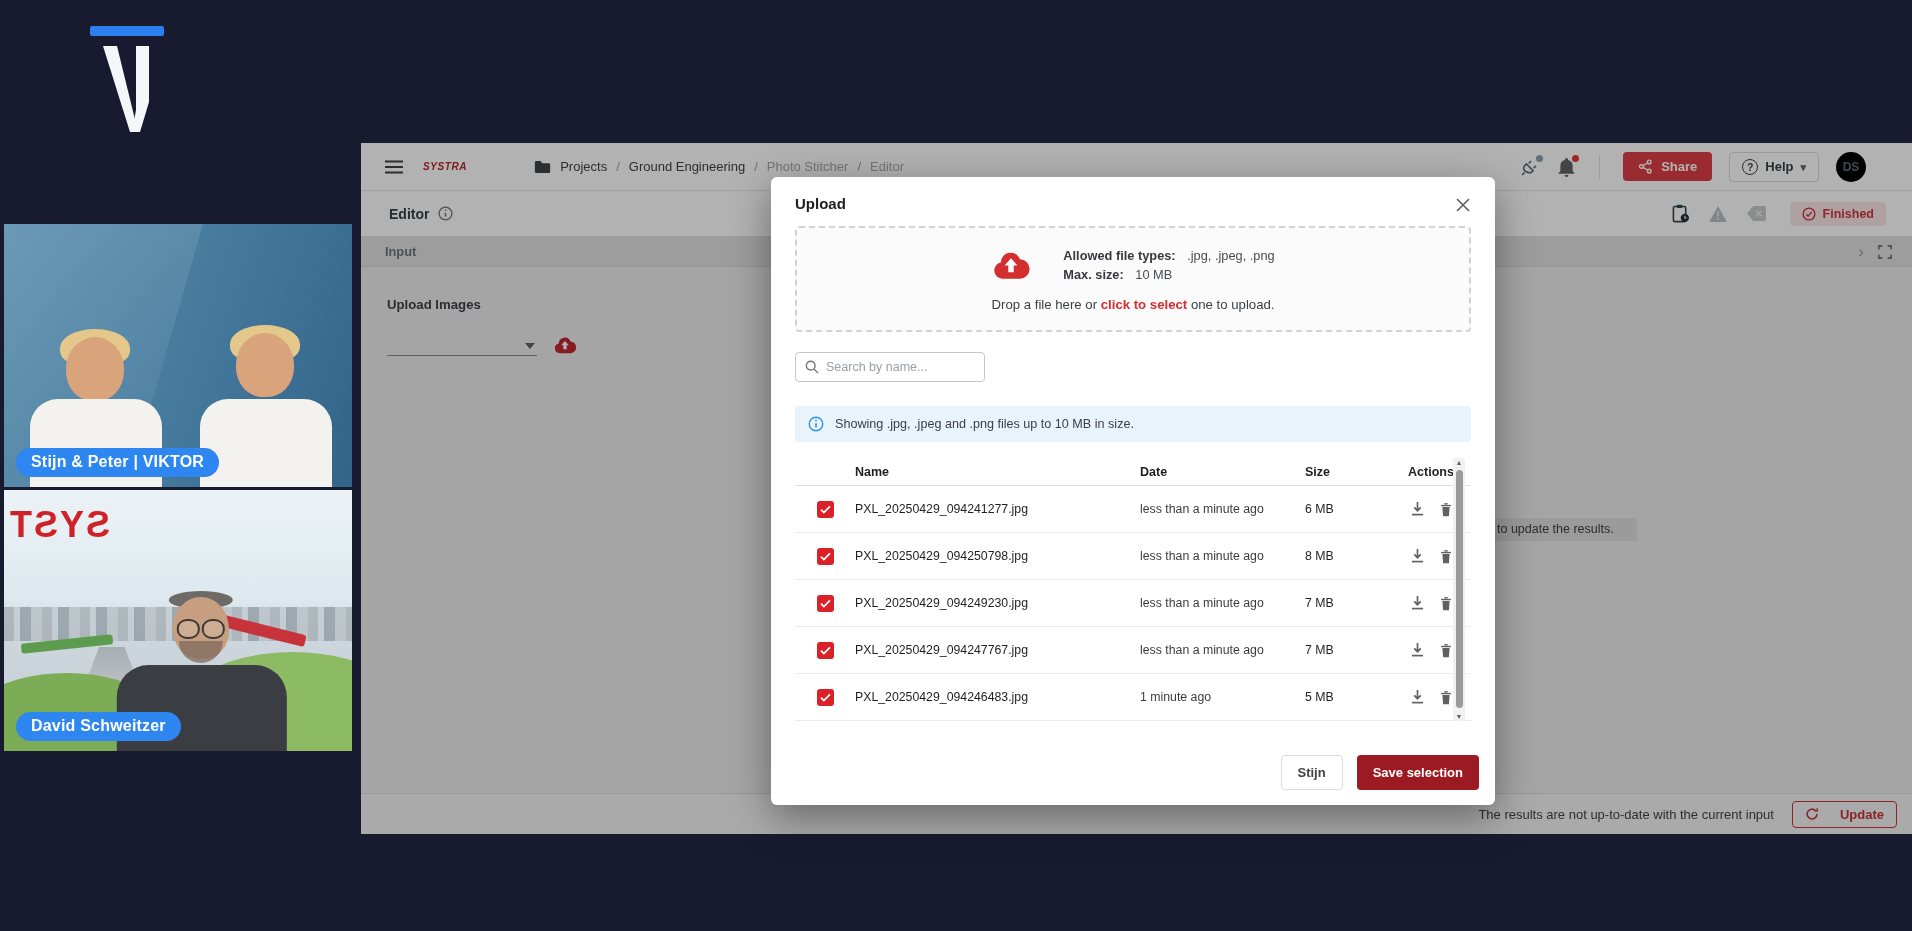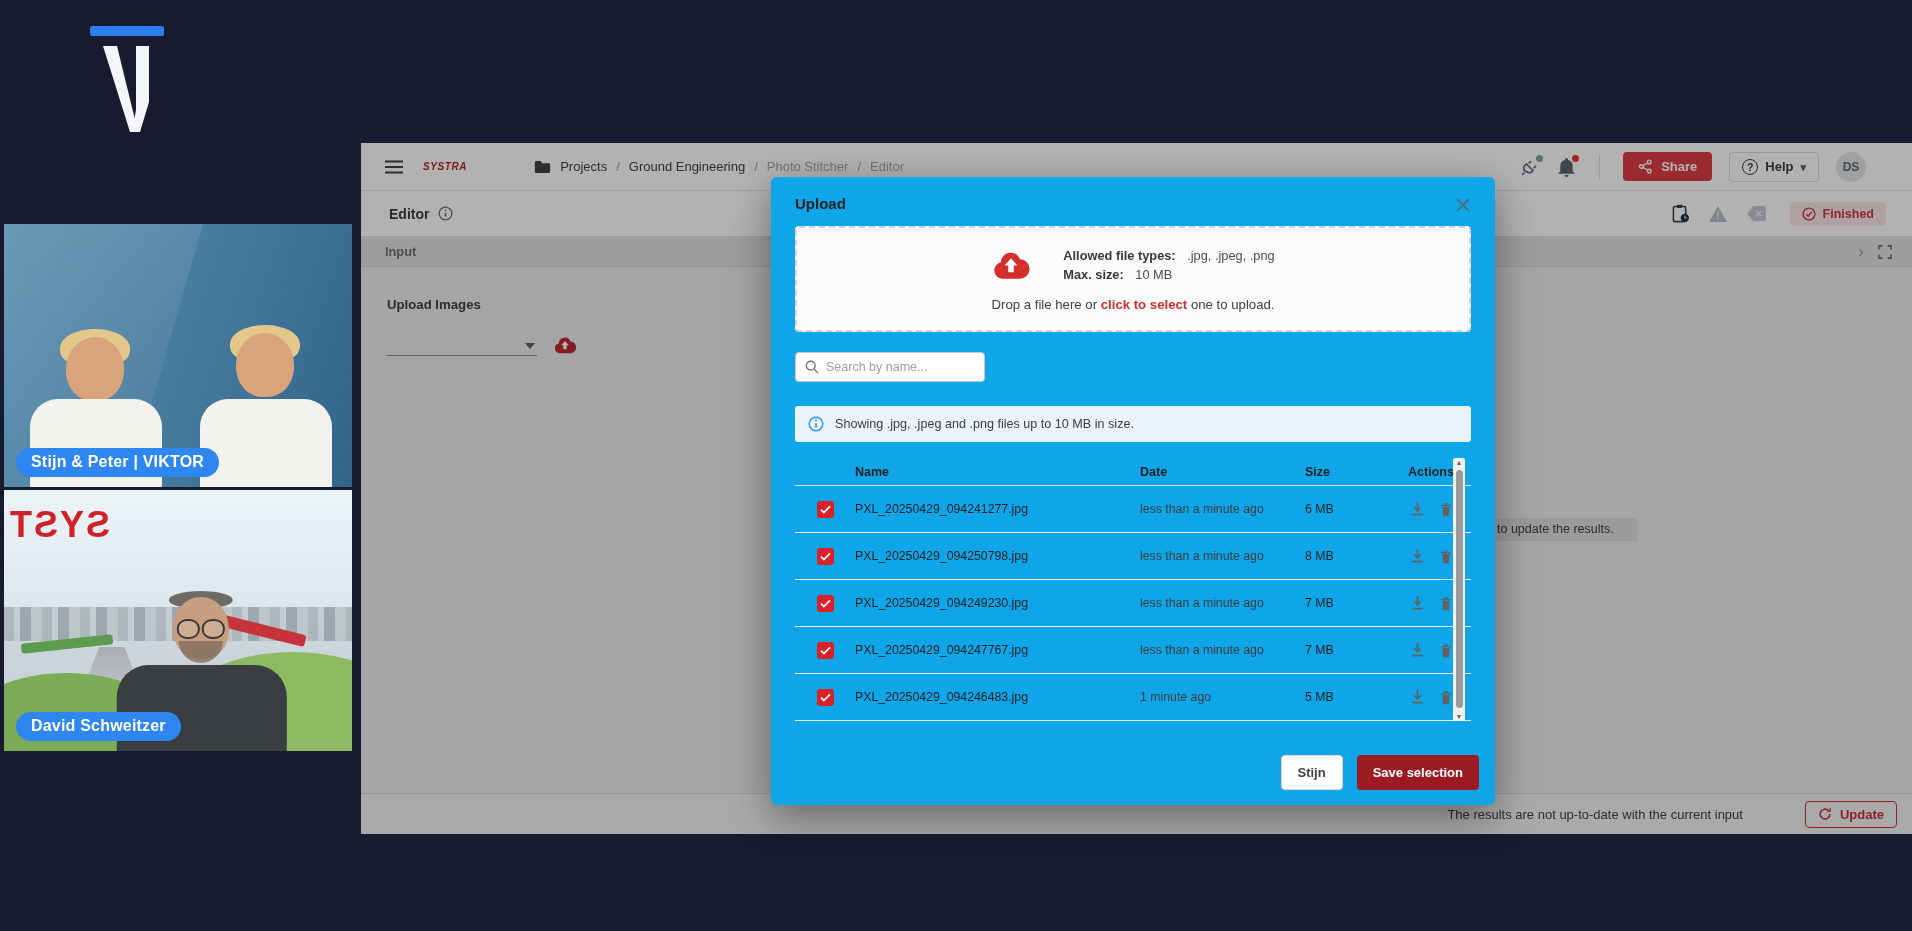--- a/index.html
+++ b/index.html
@@ -62,21 +62,21 @@
   .dot-grey { background:#8aa0ac; } .dot-red { background:#e53935; }
   .tb-divider { width:1px; height:24px; background:#e0e0e0; margin:0 6px; }
   .share-btn { display:flex; align-items:center; gap:8px; background:#dd3e46; color:#ffffff; font-size:13px; font-weight:700;
                padding:7px 15px; border-radius:4px; border:none; cursor:pointer; }
   .help-btn { display:flex; align-items:center; gap:7px; background:#fff; border:1px solid #dadce0; border-radius:4px;
               padding:6px 12px; font-size:13px; font-weight:600; color:#3c4043; cursor:pointer; }
   .qmark { width:16px; height:16px; border:1.5px solid #3c4043; border-radius:50%; display:flex; align-items:center;
            justify-content:center; font-size:10.5px; font-weight:700; color:#3c4043; }
   .qmark::before { content:"?"; }
   .caret-down::after { content:"▾"; color:#5f6368; font-size:11px; }
-  .avatar { width:30px; height:30px; border-radius:50%; background:#e5e5e5; color:#546e7a; font-size:12px; font-weight:700;
+  .avatar { width:30px; height:30px; border-radius:50%; background:#000000; color:#546e7a; font-size:12px; font-weight:700;
             display:flex; align-items:center; justify-content:center; cursor:pointer; }
 
   .toolbar { position:relative; height:46px; background:#fff; border-bottom:1px solid #e3e3e3;
              display:flex; align-items:center; padding:0 26px 0 28px; z-index:1; }
   .editor-title { font-size:14px; font-weight:600; color:#3c4043; }
   .editor-title-info { margin-left:9px; display:flex; }
   .tbar-right { margin-left:auto; display:flex; align-items:center; gap:20px; }
   .status-badge { margin-left:4px; display:flex; align-items:center; gap:7px; background:#fbe7e9; color:#cb3741;
                   font-size:12.5px; font-weight:600; padding:5px 12px; border-radius:4px; }
 
@@ -96,27 +96,27 @@
   .select .sel-caret { position:absolute; right:2px; bottom:6px; width:0; height:0;
                        border-left:5px solid transparent; border-right:5px solid transparent; border-top:6px solid #5f6368; }
   .mini-upload { cursor:pointer; display:flex; margin-bottom:2px; }
 
   .partial-msg { position:absolute; left:1130px; top:281px; width:146px; height:23px; background:#dedede;
                  font-size:12.5px; color:#3f3f3f; line-height:23px; padding-left:6px; white-space:nowrap; overflow:hidden; }
 
   .app-footer { height:41px; background:#f4f4f4; border-top:1px solid #dcdcdc;
                 display:flex; align-items:center; justify-content:flex-end; gap:18px; padding-right:15px; }
   .footer-msg { font-size:13px; color:#424242; }
-  .update-btn { display:flex; align-items:center; gap:8px; background:transparent; border:1px solid #c8333b; color:#c8333b;
-                font-size:13px; font-weight:600; padding:5px 12px; border-radius:4px; cursor:pointer;margin-left:44px; }
+  .update-btn { display:flex; align-items:center; gap:21px; background:transparent; border:1px solid #c8333b; color:#c8333b;
+                font-size:13px; font-weight:600; padding:5px 12px; border-radius:4px; cursor:pointer; }
 
   .backdrop { position:absolute; inset:0; background:rgba(0,0,0,.30); z-index:5; }
 
   
-  .modal { position:absolute; left:410px; top:34px; width:724px; height:628px; background:#0ea5e9; border-radius:6px;
+  .modal { position:absolute; left:410px; top:34px; width:724px; height:628px; background:#ffffff; border-radius:6px;
            box-shadow:0 12px 40px rgba(0,0,0,.4); z-index:10; padding:0 24px; }
   .modal-title { padding-top:18px; font-size:15px; font-weight:700; color:#212121; }
   .modal-close { position:absolute; top:16px; right:20px; cursor:pointer; display:flex; padding:4px; }
 
   .dropzone { margin-top:14px; height:106px; border:2px dashed #d2d2d2; border-radius:4px; background:#fbfbfc;
               display:flex; flex-direction:column; justify-content:center; cursor:pointer; }
   .dz-row1 { display:flex; align-items:center; justify-content:center; gap:32px; }
   .dz-lines { font-size:12.8px; color:#4a4d50; }
   .dz-line { line-height:19px; }
   .dz-label { font-weight:700; color:#37393c; }

